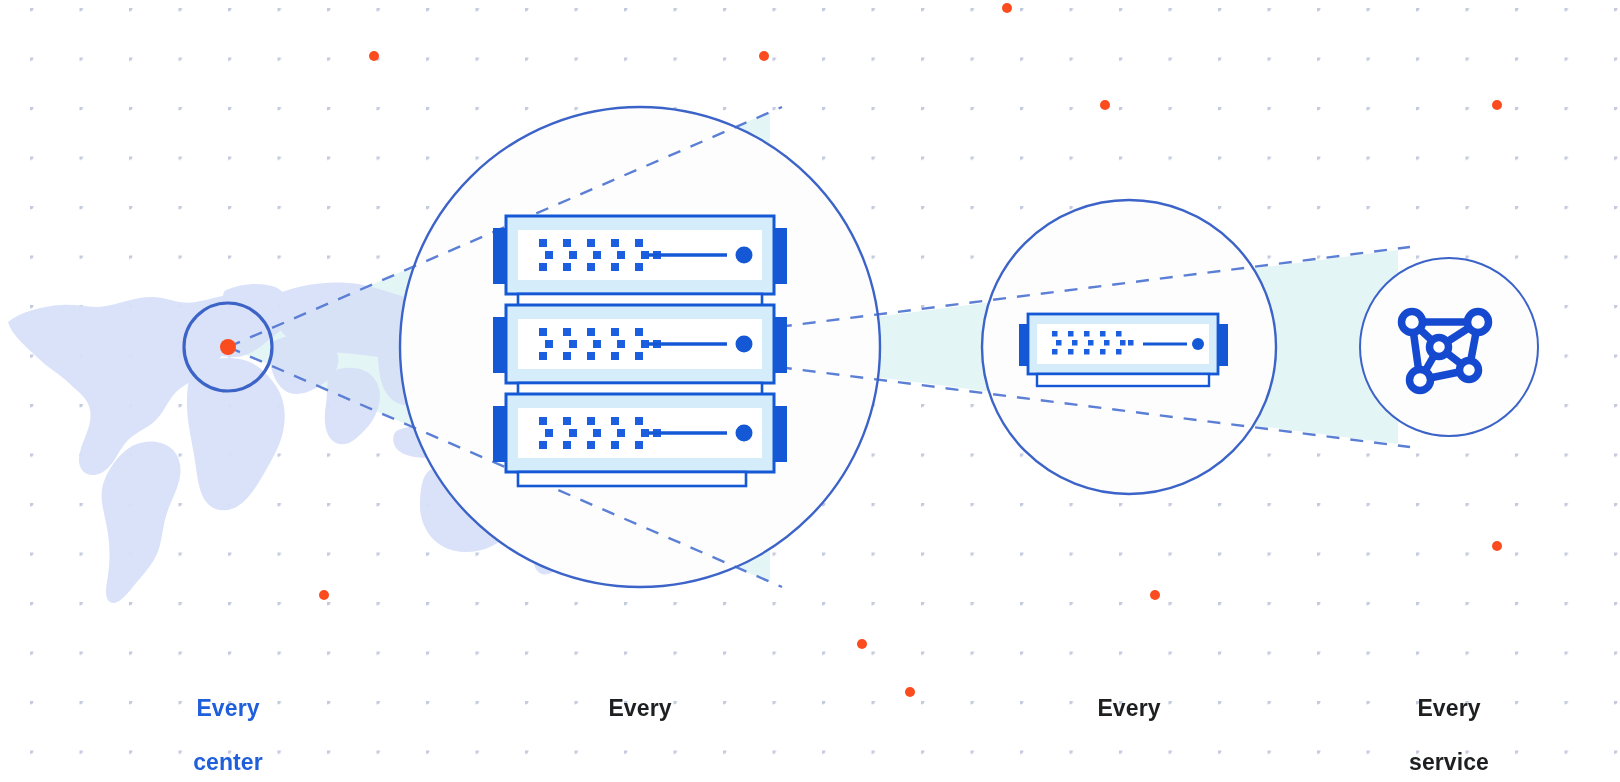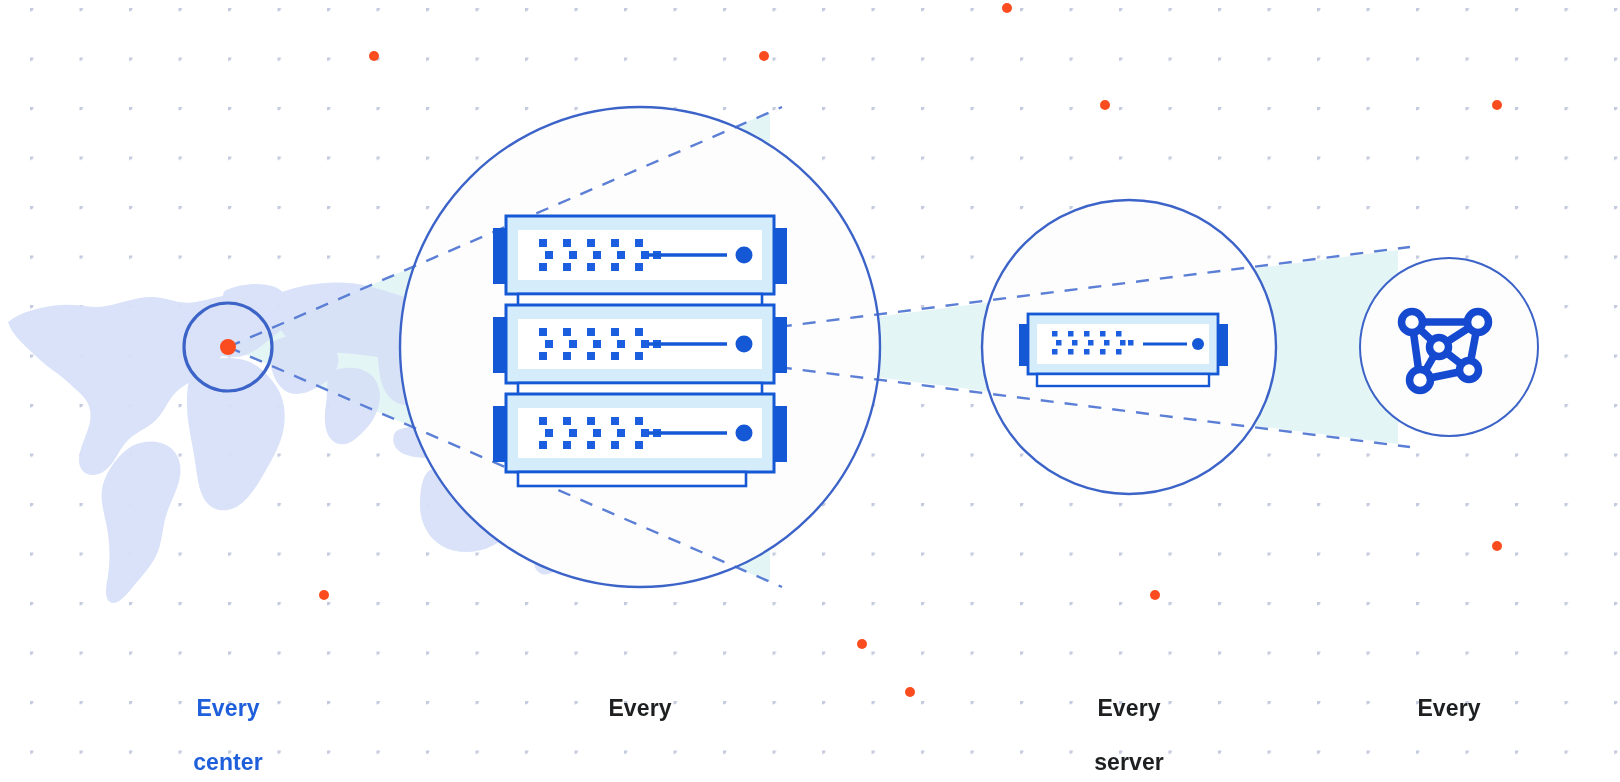--- a/index.html
+++ b/index.html
@@ -273,20 +273,20 @@
     <div>Every</div>
     <div>center</div>
   </div>
 
   <div class="lbl" style="left:520px;top:668px;width:240px;">
     <div>Every</div>
   </div>
 
   <div class="lbl" style="left:1029px;top:668px;width:200px;">
     <div>Every</div>
-    <div>server</div>
   </div>
 
   <div class="lbl" style="left:1349px;top:668px;width:200px;">
     <div>Every</div>
+    <div>service</div>
   </div>
 
 </div>
 
 </body></html>

